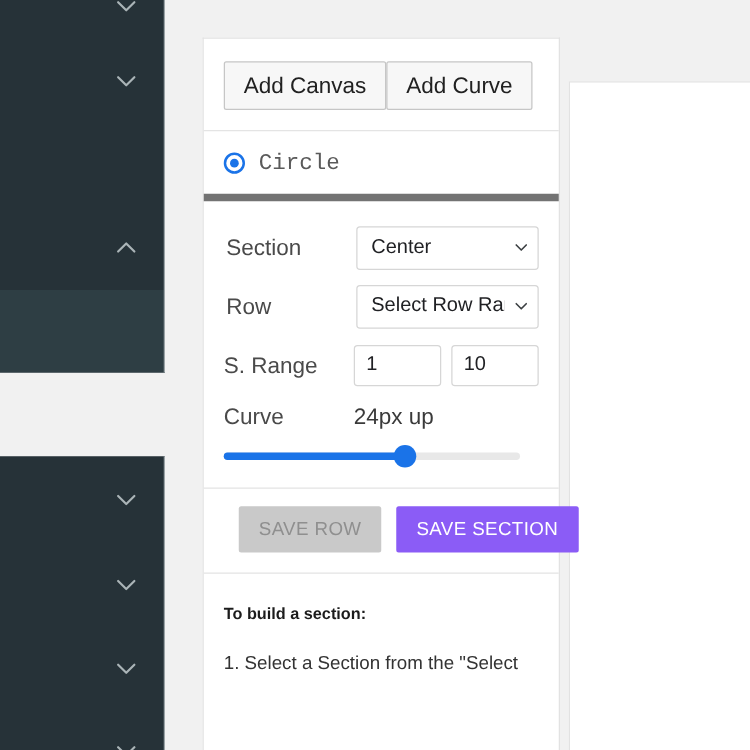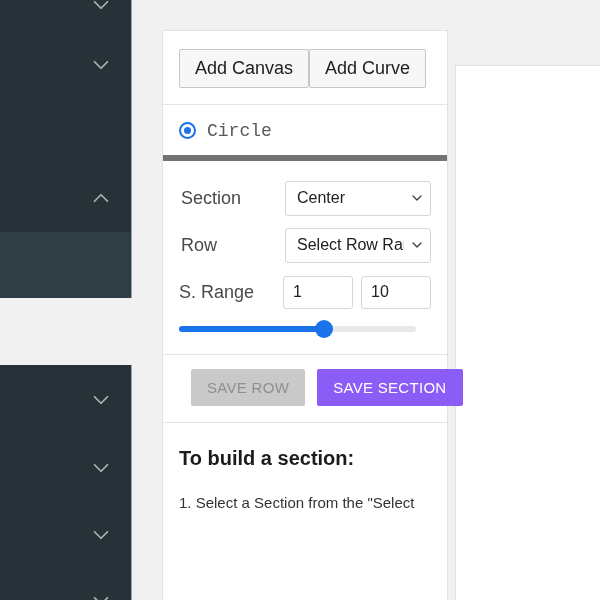--- a/index.html
+++ b/index.html
@@ -273,21 +273,21 @@
   .btn-green {
     background: #4caf50;
     color: #ffffff;
   }
 
   .help {
     border-top: 1px solid #e4e4e4;
     padding: 24px 16px 0 16px;
   }
   .help-title {
-    font-size: 20px;
+    font-size: 13px;
     font-weight: bold;
     color: #1c1c1c;
     margin: 0 0 22px 0;
   }
   .help-step {
     font-size: 15px;
     color: #333;
     margin: 0;
     line-height: 1.5;
   }
@@ -400,20 +400,24 @@
           </div>
         </div>
 
 
         <div class="field-row">
           <span class="field-label">S. Range</span>
           <input class="txt" type="text" value="1" style="">
           <input class="txt" type="text" value="10" style="">
         </div>
 
+        <div class="curve-row">
+          <span class="field-label">Curve</span>
+          <span class="curve-val">24px up</span>
+        </div>
 
         <div class="slider-wrap">
           <div class="slider">
             <div class="slider-track"></div>
             <div id="slider-fill" class="slider-fill" style="width: 61%; background: rgb(26, 115, 232);"></div>
             <div id="slider-thumb" class="slider-thumb" style="left: 61%; background: rgb(26, 115, 232);"></div>
           </div>
         </div>
       </div>
 

